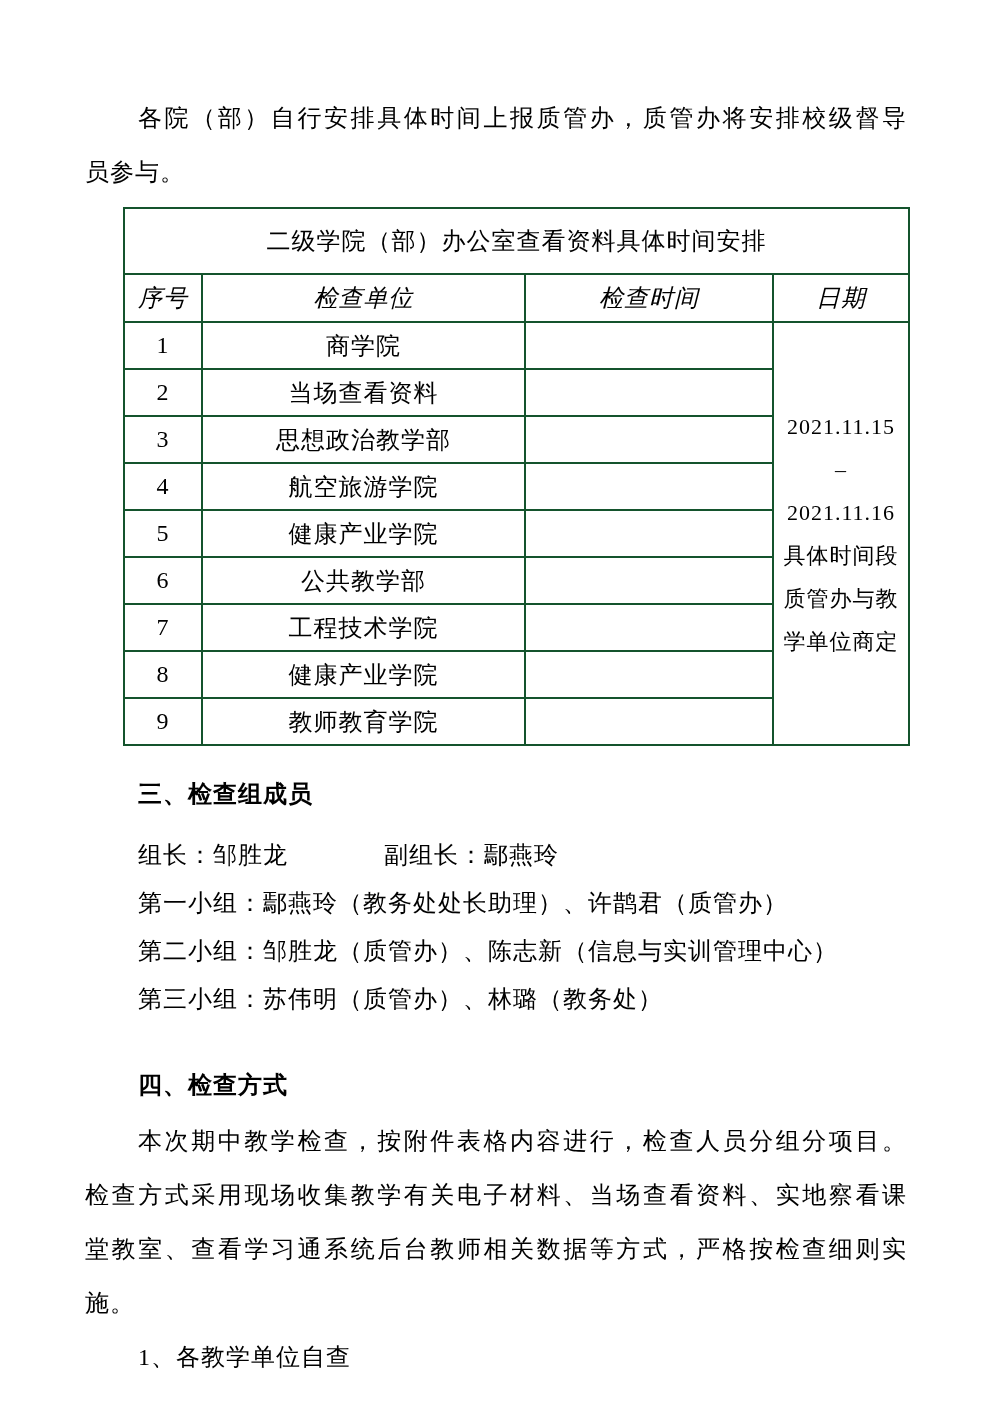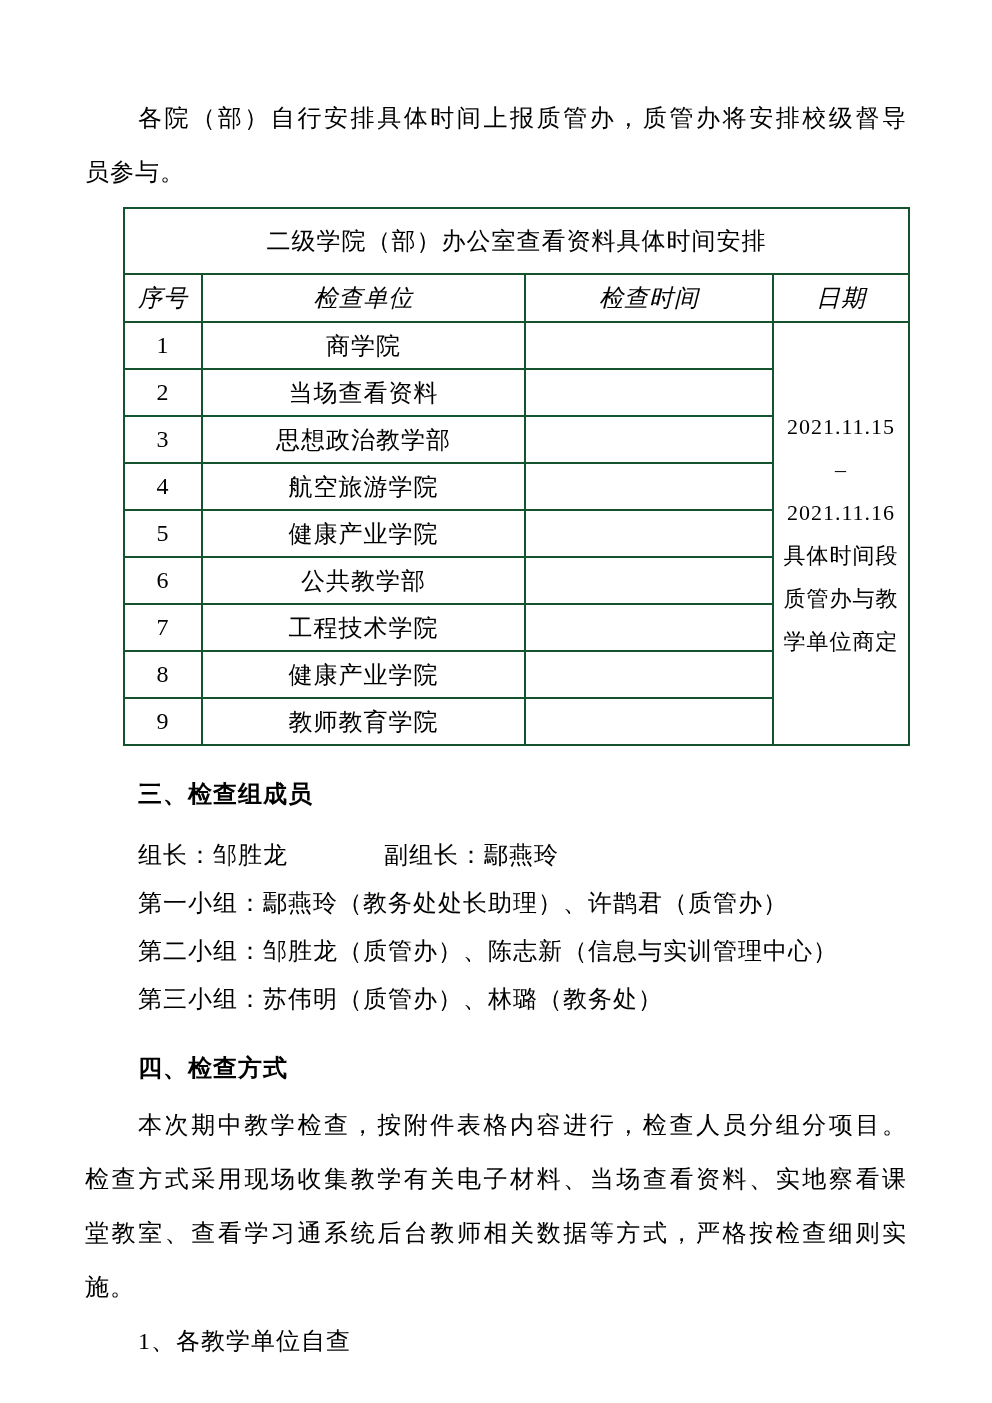--- a/index.html
+++ b/index.html
@@ -27,21 +27,21 @@
   .head-row td{height:46px;font-style:italic;}
   .data-row td{height:45px;}
   .c-date{font-size:22px;line-height:43px;letter-spacing:0.5px;}
 
   .sec-head{
     font-family:"Liberation Sans","DejaVu Sans",sans-serif;
     font-weight:bold;font-size:24px;line-height:35px;
     padding-left:53px;letter-spacing:1px;
   }
   .sec-head.three{margin-top:30px;}
-  .sec-head.four{margin-top:28px;font-family:Liberation Serif, serif;}
+  .sec-head.four{margin-top:44px;}
 
   .members{margin-top:20px;}
   .member-line{line-height:48px;padding-left:53px;white-space:nowrap;}
   .deputy{margin-left:96px;}
 
   .body-para{margin-top:12px;}
   .list-item{line-height:54px;padding-left:53px;margin-top:0;}
 </style>
 </head>
 <body>

